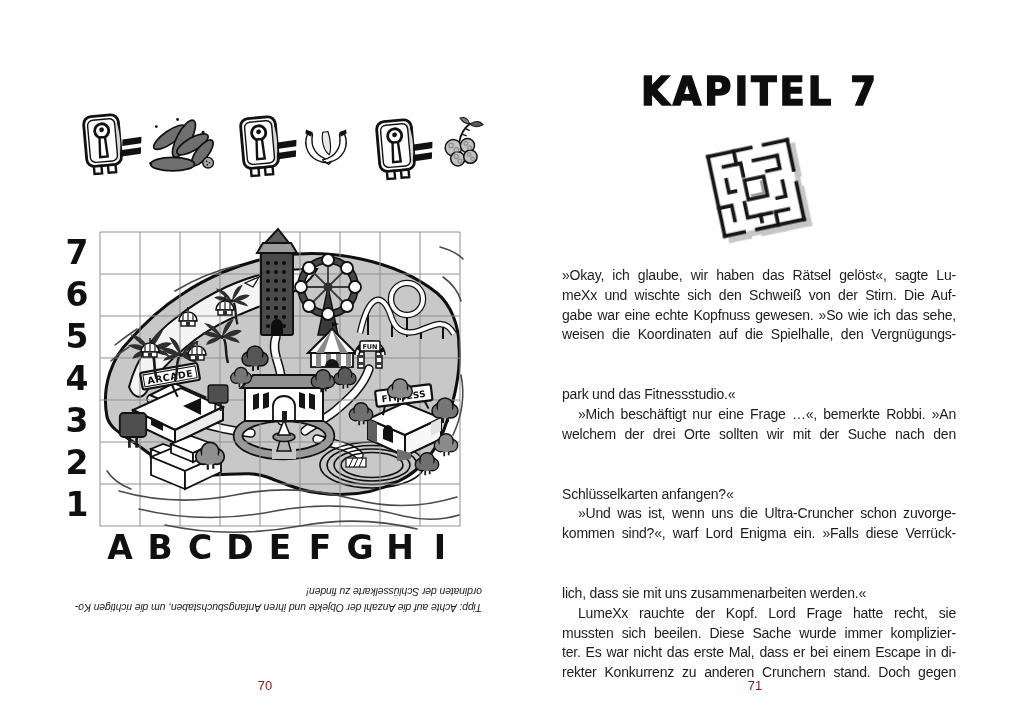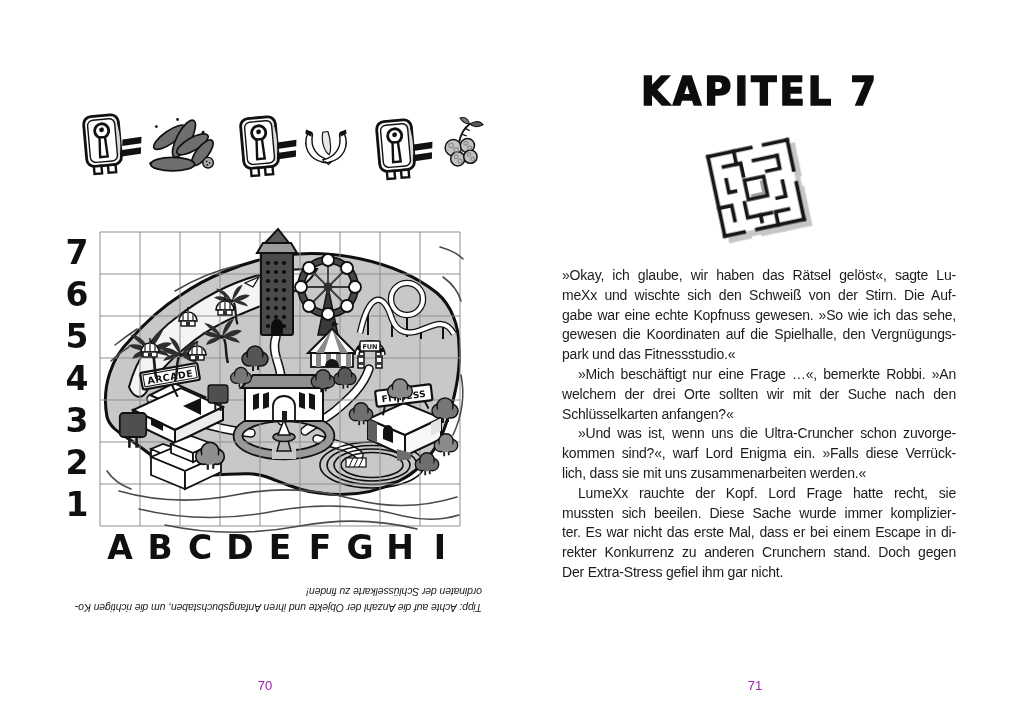--- a/index.html
+++ b/index.html
@@ -8,23 +8,23 @@
   .abs{position:absolute;}
   
   .chapter-title{left:560px;top:70px;width:400px;text-align:center;
     font-family:"DejaVu Sans",sans-serif;font-weight:bold;font-size:37px;
     letter-spacing:3px;color:#0d0d0d;-webkit-text-stroke:1.4px #0d0d0d;transform:scaleY(1.04);}
   .maze-wrap{left:710px;top:142px;width:92px;height:92px;}
   .maze-wrap svg{transform:rotate(-12deg);filter:drop-shadow(5px 6px 0 #c6c6c6);}
   .bodytext{left:562px;top:266px;width:394px;font-size:14px;line-height:19.8px;
     letter-spacing:-0.2px;color:#1c1c1c;}
   .ln{text-align:justify;text-align-last:justify;white-space:normal;}
-  .ln.end{text-align-last:left;}
+  .ln.end{text-align-last:left;margin-top:40px;}
   .ln.ind{text-indent:16px;}
-  .pagenum{top:678px;width:60px;text-align:center;font-size:13px;color:#a21caf;}
+  .pagenum{top:678px;width:60px;text-align:center;font-size:13px;color:#7f1d1d;}
   
   .tip{left:52px;top:584px;width:430px;transform:rotate(180deg);
     font-style:italic;font-size:10.5px;line-height:16px;letter-spacing:-0.15px;color:#1c1c1c;text-align:left;}
   svg{display:block;}
   svg text{font-family:"DejaVu Sans",sans-serif;}
   .maplabel{font-weight:bold;font-size:33px;fill:#101010;}
   .signtext{font-weight:bold;fill:#101010;}
 </style>
 </head>
 <body>
@@ -442,21 +442,21 @@
         </g>
         <rect x="33" y="33" width="18" height="18" fill="#ffffff" stroke="#161616" stroke-width="3.2"></rect>
         <path d="M36,48 H48 V36" stroke="#9a9a9a" stroke-width="2.5" fill="none"></path>
       </svg>
     </div>
 
     <div class="abs bodytext">
       <div class="ln">»Okay, ich glaube, wir haben das Rätsel gelöst«, sagte Lu-</div>
       <div class="ln">meXx und wischte sich den Schweiß von der Stirn. Die Auf-</div>
       <div class="ln">gabe war eine echte Kopfnuss gewesen. »So wie ich das sehe,</div>
-      <div class="ln">gewesen die Koordinaten auf die Spielhalle, den Vergnügungs-</div>
+      <div class="ln">weisen die Koordinaten auf die Spielhalle, den Vergnügungs-</div>
       <div class="ln end">park und das Fitnessstudio.«</div>
       <div class="ln ind">»Mich beschäftigt nur eine Frage …«, bemerkte Robbi. »An</div>
       <div class="ln">welchem der drei Orte sollten wir mit der Suche nach den</div>
       <div class="ln end">Schlüsselkarten anfangen?«</div>
       <div class="ln ind">»Und was ist, wenn uns die Ultra-Cruncher schon zuvorge-</div>
       <div class="ln">kommen sind?«, warf Lord Enigma ein. »Falls diese Verrück-</div>
       <div class="ln end">lich, dass sie mit uns zusammenarbeiten werden.«</div>
       <div class="ln ind">LumeXx rauchte der Kopf. Lord Frage hatte recht, sie</div>
       <div class="ln">mussten sich beeilen. Diese Sache wurde immer komplizier-</div>
       <div class="ln">ter. Es war nicht das erste Mal, dass er bei einem Escape in di-</div>

